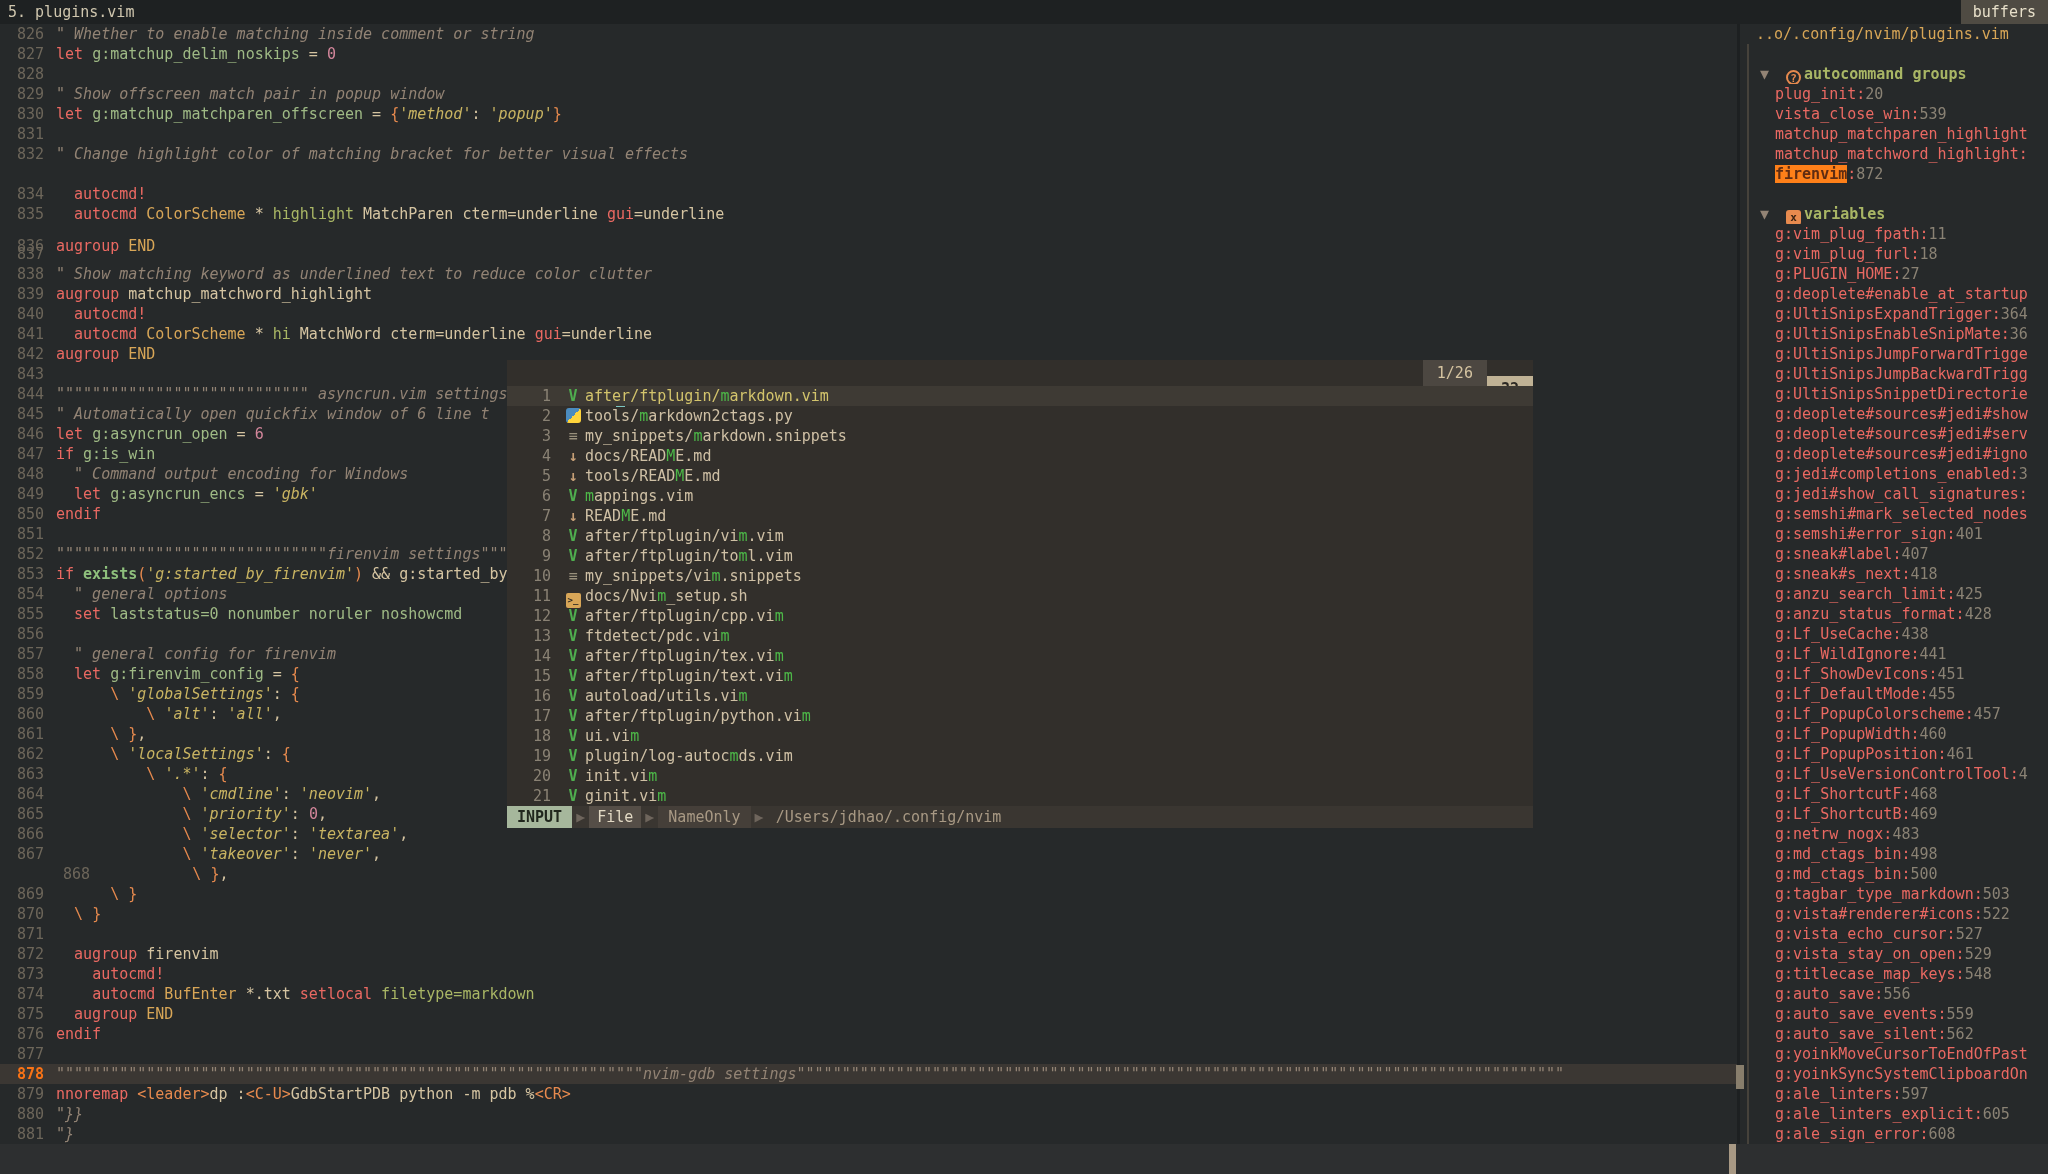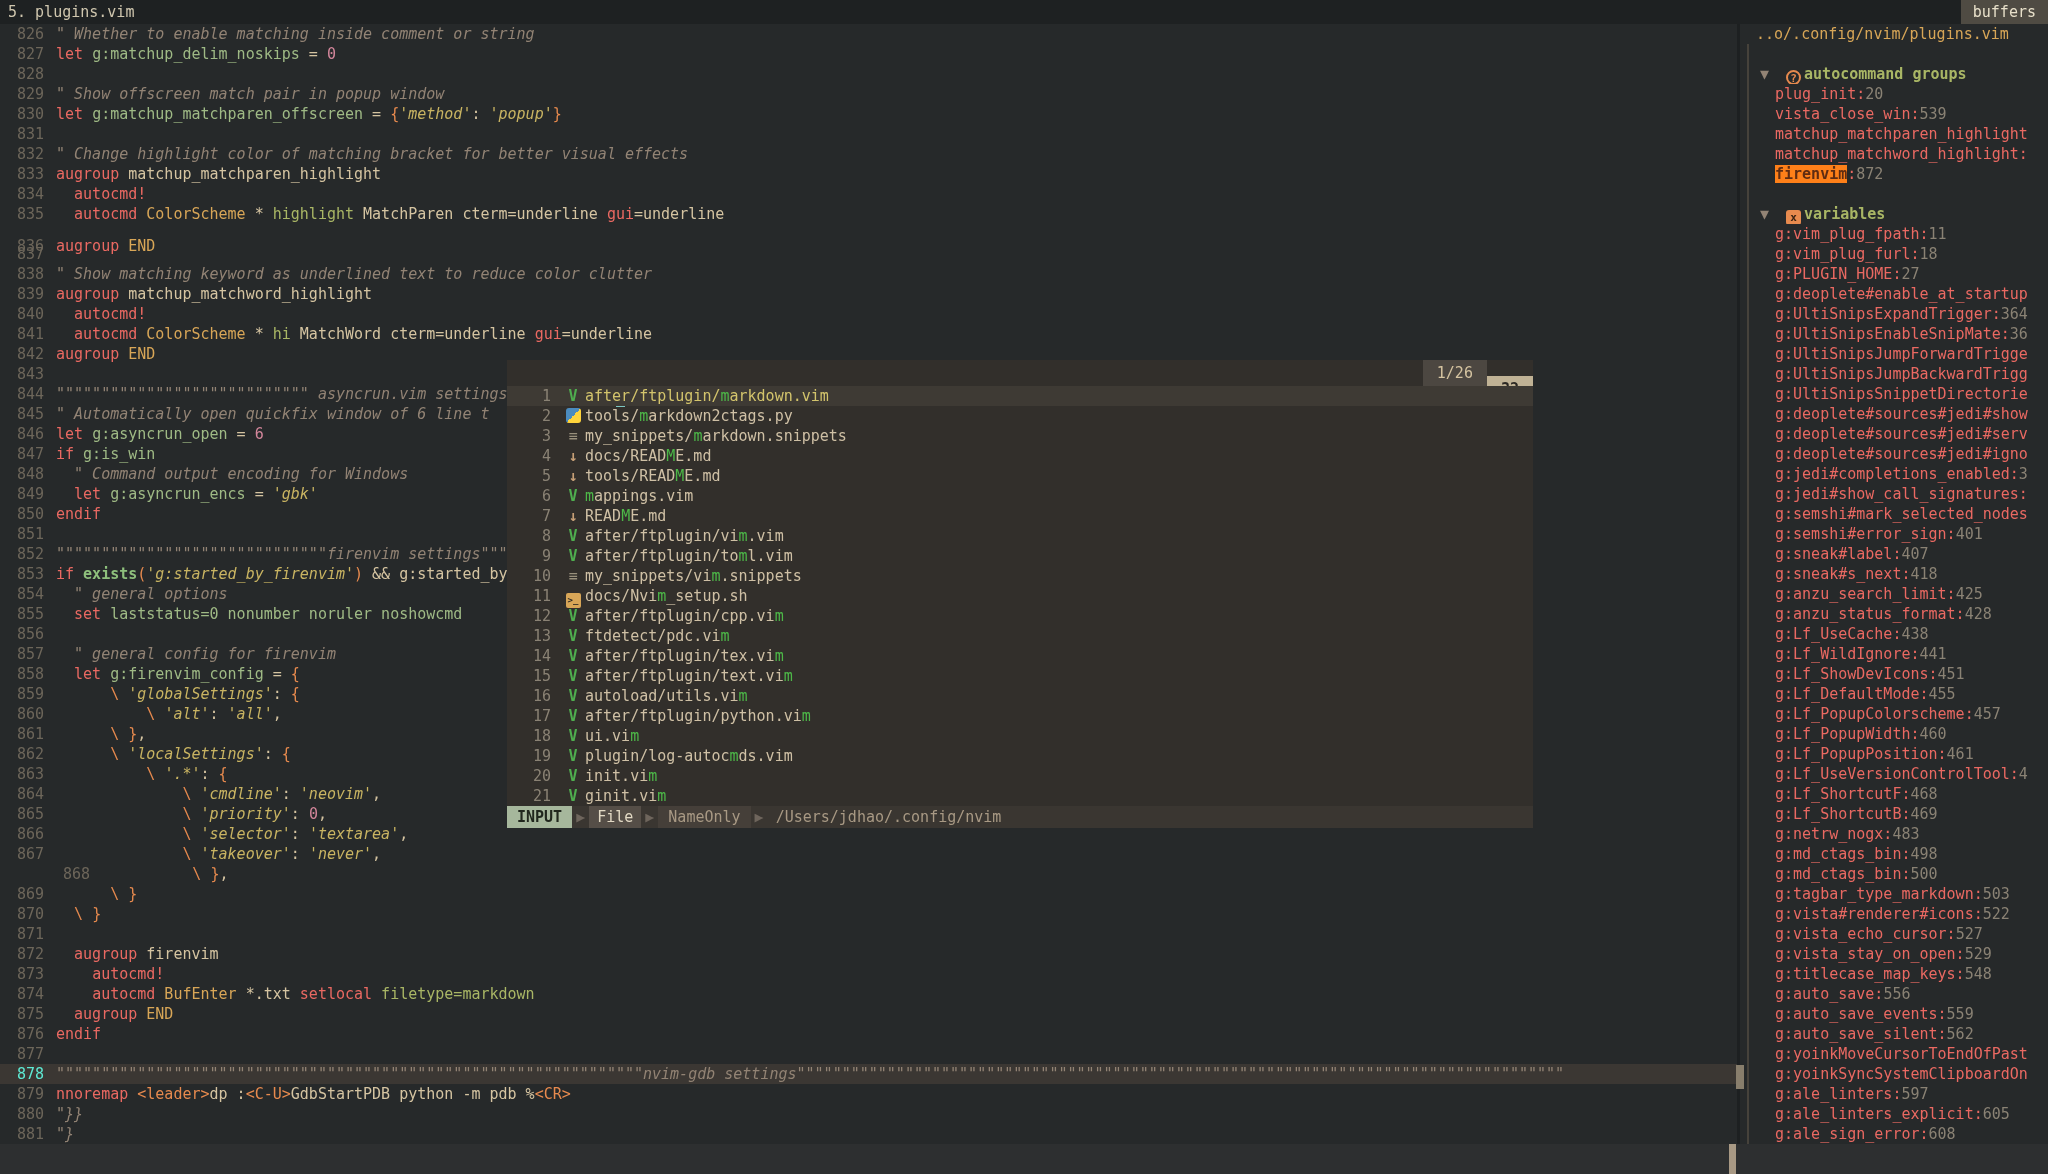--- a/index.html
+++ b/index.html
@@ -7,21 +7,21 @@
           font-family:"DejaVu Sans Mono",monospace;font-size:15px;line-height:20px;color:#d5c4a1;}
   
   .tabline{position:absolute;left:0;top:0;width:2048px;height:24px;background:#1e2122;line-height:24px;white-space:pre;}
   .tab-left{position:absolute;left:8px;top:0;color:#cfc6ae;}
   .tab-right{position:absolute;right:0;top:0;background:#4f4b43;color:#e8e0ca;padding:0 12px;}
   
   .editor{position:absolute;left:0;top:24px;width:1737px;height:1120px;overflow:hidden;}
   .line{position:absolute;left:0;width:1737px;height:20px;white-space:pre;display:flex;}
   .line .ln{display:inline-block;width:44px;text-align:right;padding-right:12px;color:#6d665a;flex:none;}
   .line.cl{background:#3b3733;}
-  .line.cl .ln{color:#5eead4;font-weight:normal;}
+  .line.cl .ln{color:#f97316;font-weight:bold;}
   .c-k{color:#ea6962;}         
   .c-fn{color:#a9b665;}        
   .c-y{color:#d8a657;}         
   .c-o{color:#e78a4e;}         
   .c-p{color:#d3869b;}         
   .c-s{color:#c9b462;font-style:italic;}  
   .c-c{color:#928374;font-style:italic;}  
   .c-v{color:#9fba85;}         
   .c-f{color:#d5c4a1;}         
   .c-fnb{color:#8ec07c;font-weight:bold;} 
@@ -84,21 +84,20 @@
   </div>
 
   <div class="editor" id="editor">
       <div class="line" style="top: 0px;"><span class="ln">826</span><span class="code" style="white-space: pre;"><span class="c-c">" Whether to enable matching inside comment or string</span></span></div>
       <div class="line" style="top: 20px;"><span class="ln">827</span><span class="code" style="white-space: pre;"><span class="c-k">let</span><span class="c-f"> </span><span class="c-v">g:matchup_delim_noskips</span><span class="c-f"> = </span><span class="c-p">0</span></span></div>
       <div class="line" style="top: 40px;"><span class="ln">828</span><span class="code" style="white-space: pre;"></span></div>
       <div class="line" style="top: 60px;"><span class="ln">829</span><span class="code" style="white-space: pre;"><span class="c-c">" Show offscreen match pair in popup window</span></span></div>
       <div class="line" style="top: 80px;"><span class="ln">830</span><span class="code" style="white-space: pre;"><span class="c-k">let</span><span class="c-f"> </span><span class="c-v">g:matchup_matchparen_offscreen</span><span class="c-f"> = </span><span class="c-o">{</span><span class="c-s">'method'</span><span class="c-f">: </span><span class="c-s">'popup'</span><span class="c-o">}</span></span></div>
       <div class="line" style="top: 100px;"><span class="ln">831</span><span class="code" style="white-space: pre;"></span></div>
       <div class="line" style="top: 120px;"><span class="ln">832</span><span class="code" style="white-space: pre;"><span class="c-c">" Change highlight color of matching bracket for better visual effects</span></span></div>
-      <div class="line" style="top: 140px;"><span class="ln">833</span><span class="code" style="white-space: pre;"><span class="c-k">augroup</span><span class="c-f"> matchup_matchparen_highlight</span></span></div>
       <div class="line" style="top: 160px;"><span class="ln">834</span><span class="code" style="white-space: pre;"><span class="c-f">  </span><span class="c-k">autocmd!</span></span></div>
       <div class="line" style="top: 180px;"><span class="ln">835</span><span class="code" style="white-space: pre;"><span class="c-f">  </span><span class="c-k">autocmd</span><span class="c-y"> ColorScheme</span><span class="c-f"> * </span><span class="c-fn">highlight</span><span class="c-f"> MatchParen cterm=underline </span><span class="c-k">gui</span><span class="c-f">=underline</span></span></div>
       <div class="line" style="top: 212px;"><span class="ln">836</span><span class="code" style="white-space: pre;"><span class="c-k">augroup</span><span class="c-y"> END</span></span></div>
       <div class="line" style="top: 220px;"><span class="ln">837</span><span class="code" style="white-space: pre;"></span></div>
       <div class="line" style="top: 240px;"><span class="ln">838</span><span class="code" style="white-space: pre;"><span class="c-c">" Show matching keyword as underlined text to reduce color clutter</span></span></div>
       <div class="line" style="top: 260px;"><span class="ln">839</span><span class="code" style="white-space: pre;"><span class="c-k">augroup</span><span class="c-f"> matchup_matchword_highlight</span></span></div>
       <div class="line" style="top: 280px;"><span class="ln">840</span><span class="code" style="white-space: pre;"><span class="c-f">  </span><span class="c-k">autocmd!</span></span></div>
       <div class="line" style="top: 300px;"><span class="ln">841</span><span class="code" style="white-space: pre;"><span class="c-f">  </span><span class="c-k">autocmd</span><span class="c-y"> ColorScheme</span><span class="c-f"> * </span><span class="c-fn">hi</span><span class="c-f"> MatchWord cterm=underline </span><span class="c-k">gui</span><span class="c-f">=underline</span></span></div>
       <div class="line" style="top: 320px;"><span class="ln">842</span><span class="code" style="white-space: pre;"><span class="c-k">augroup</span><span class="c-y"> END</span></span></div>
       <div class="line" style="top: 340px;"><span class="ln">843</span><span class="code" style="white-space: pre;"></span></div>

